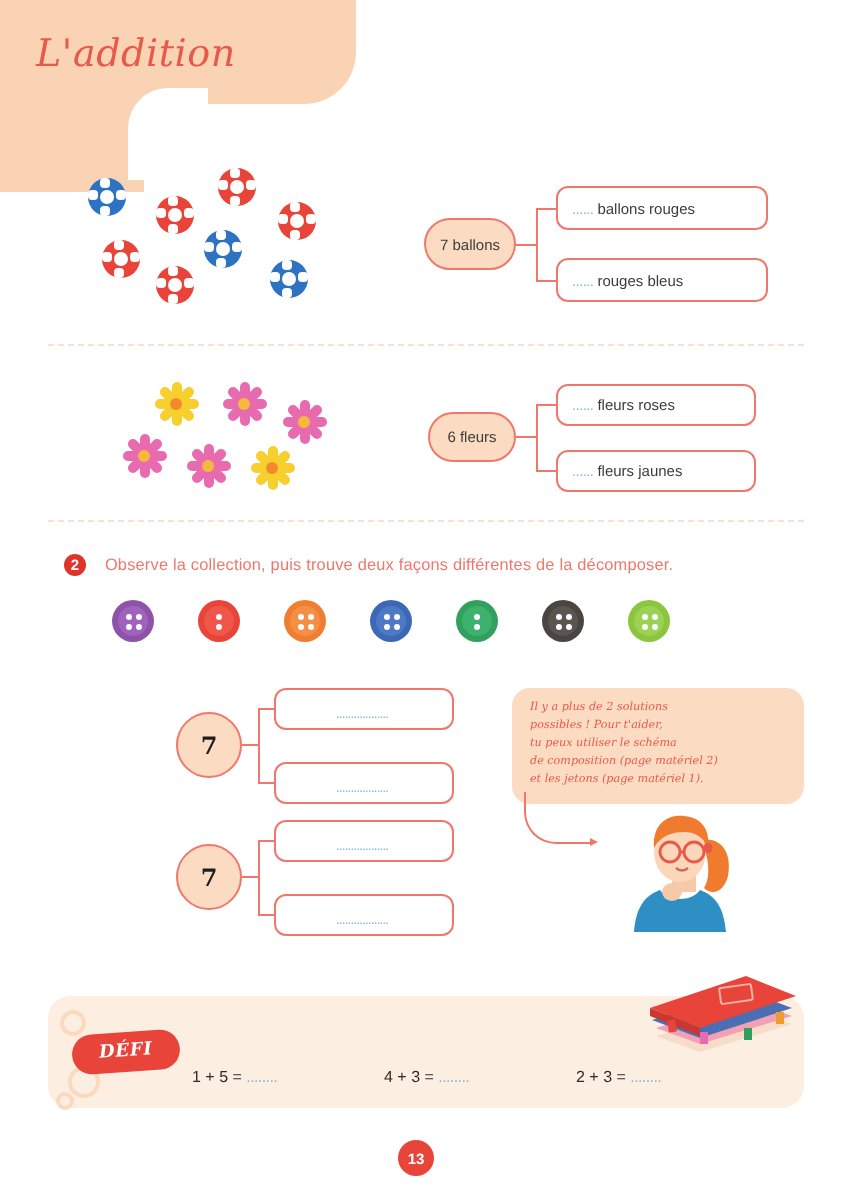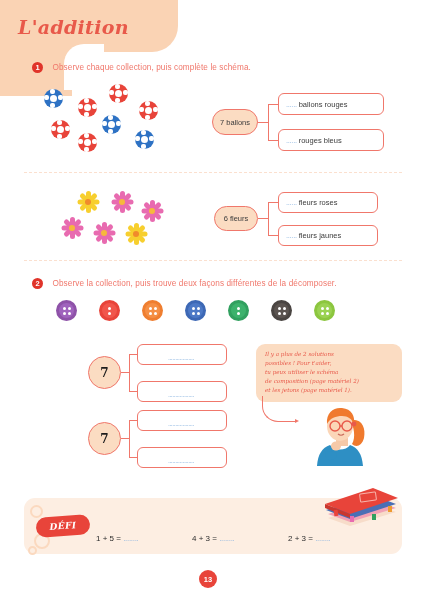--- a/index.html
+++ b/index.html
@@ -20,21 +20,21 @@
     position:absolute; left:0; top:44px; width:72px; height:52px;
     background:#fad3b4;
   }
   .header-notch {
     position:absolute; left:64px; top:44px; width:40px; height:46px;
     background:#ffffff; border-top-left-radius:20px;
   }
   .page-title {
     position:absolute; left:18px; top:16px;
     font-family:"DejaVu Serif", serif;
-    font-style:italic; font-weight:bold;
+    font-style:italic; font-weight:normal;
     font-size:19px; color:#e8594a; letter-spacing:0.3px;
   }
 
   
   .ex-badge {
     display:inline-flex; align-items:center; justify-content:center;
     width:11px; height:11px; border-radius:50%;
     background:#e0342a; color:#fff; font-size:7.5px; font-weight:bold;
     vertical-align:middle;
   }
@@ -173,24 +173,20 @@
 </head>
 <body>
 
 <div class="page">
 
   <div class="header-shape"></div>
   <div class="header-shape2"></div>
   <div class="header-notch"></div>
   <div class="page-title">L'addition</div>
 
-  <div class="instruction" style="left:32px; top:58px;">
-    <span class="ex-badge">1</span>
-    <span class="ex-text">Observe chaque collection, puis complète le schéma.</span>
-  </div>
 
   <div class="collection" style="left:34px; top:82px; width:160px; height:70px;">
     <div class="ball blue" style="left:10px;  top:7px;">
         <i class="p p1"></i>
         <i class="p p2"></i>
         <i class="p p3"></i>
         <i class="p p4"></i>
       </div>
     <div class="ball red" style="left:44px;  top:16px;">
         <i class="p p1"></i>

